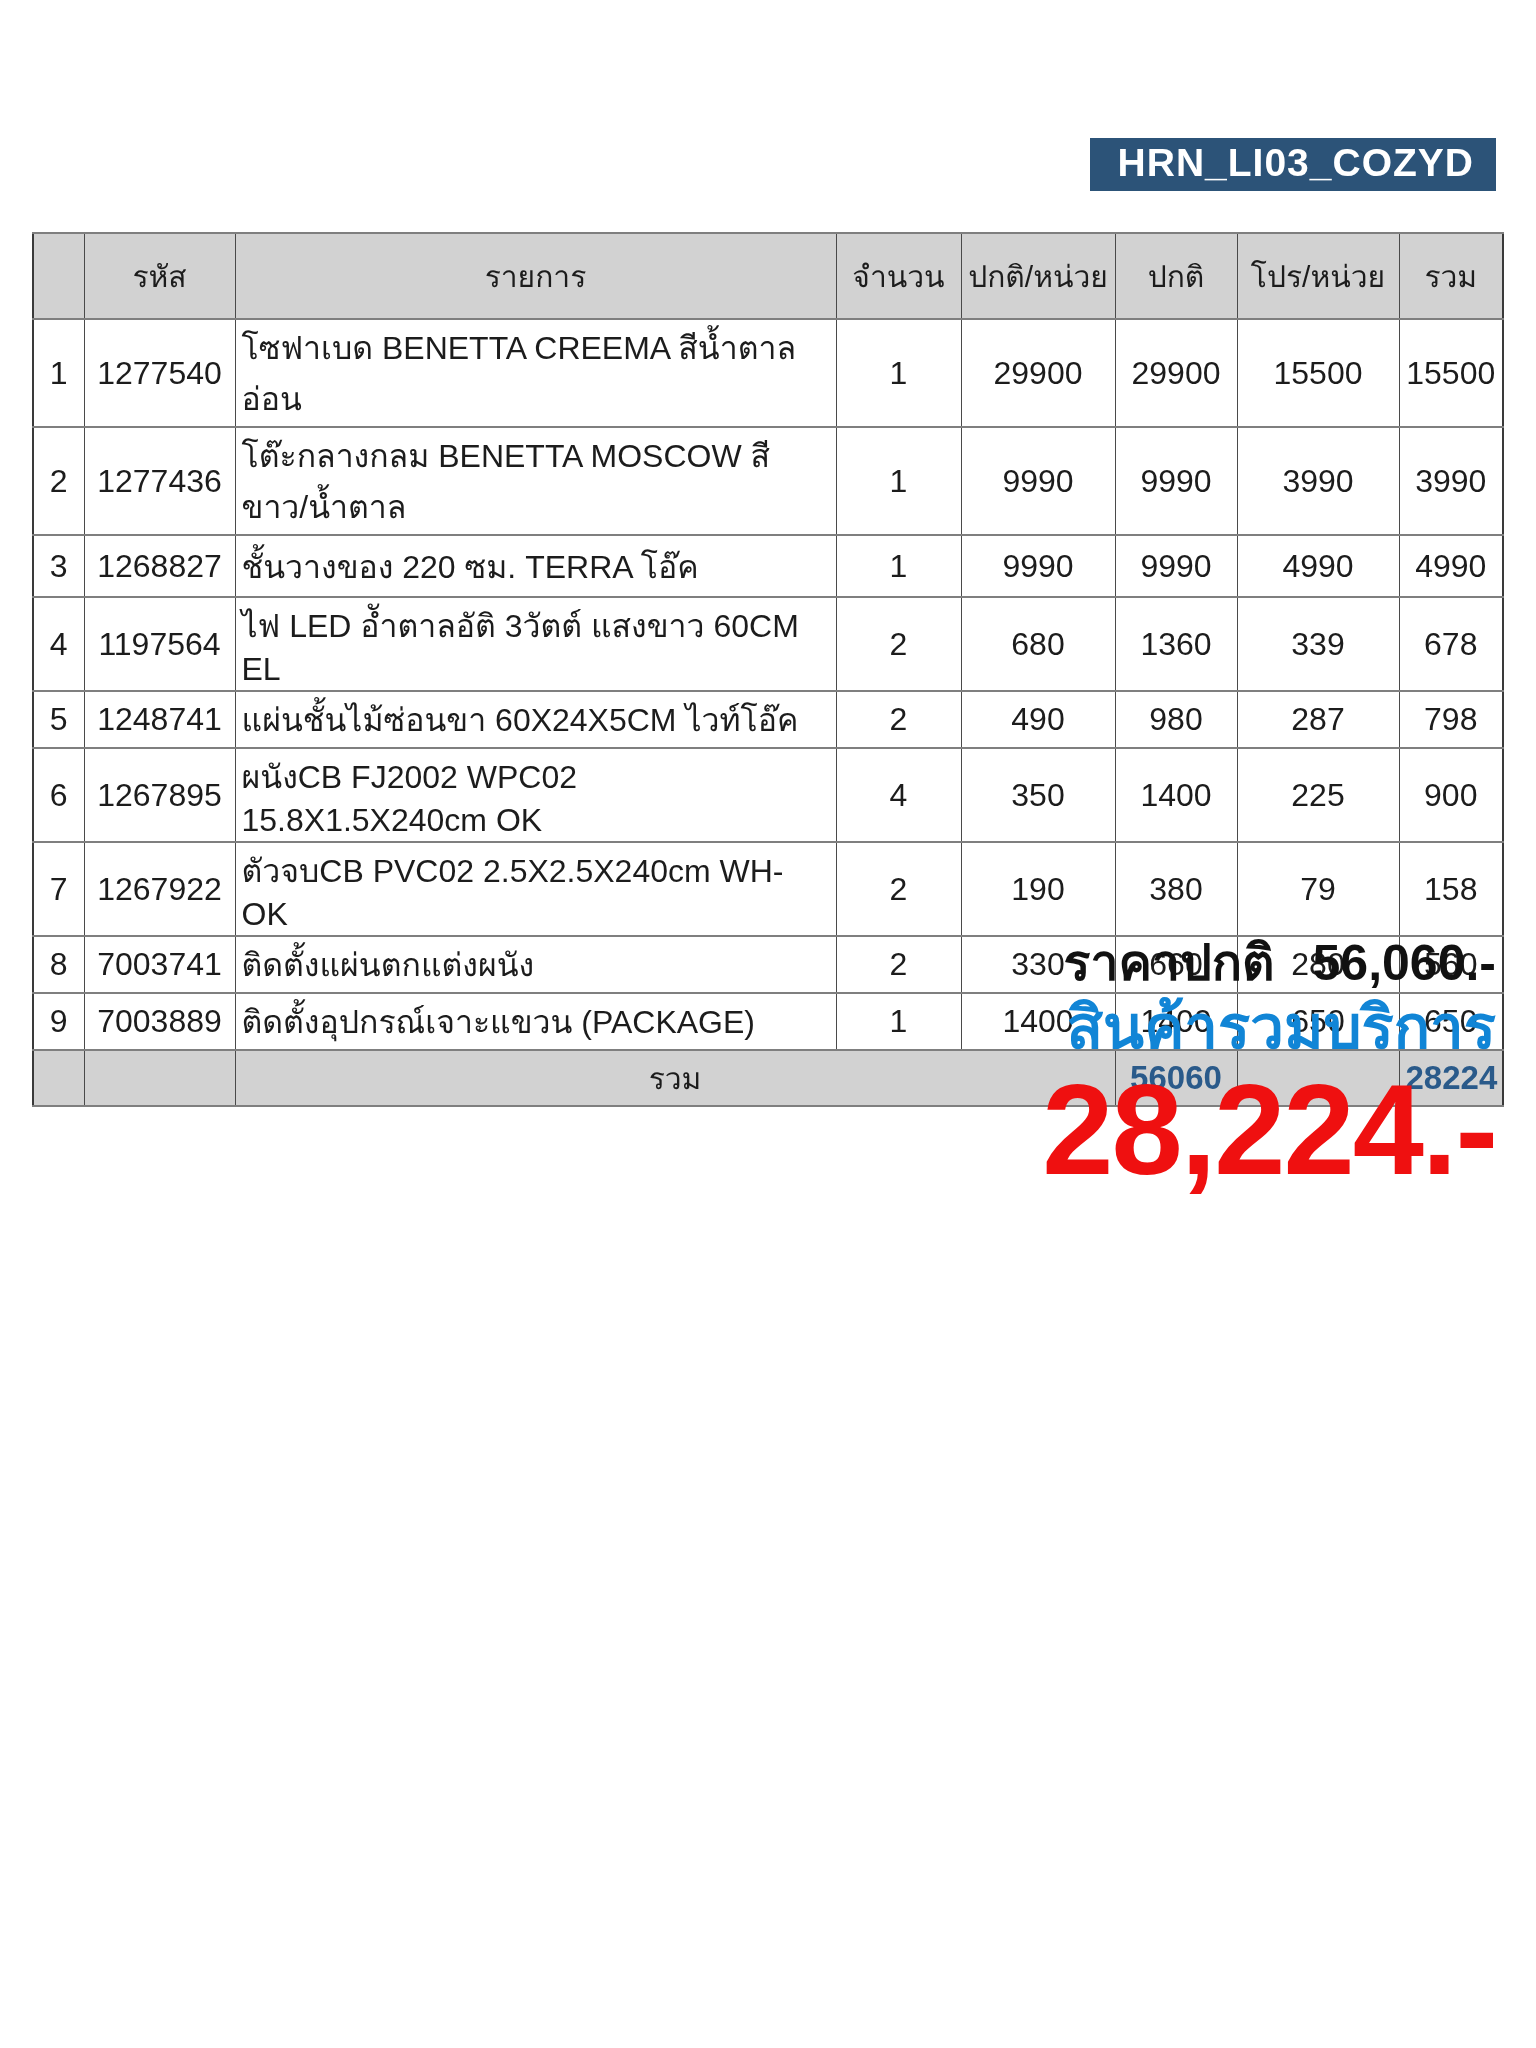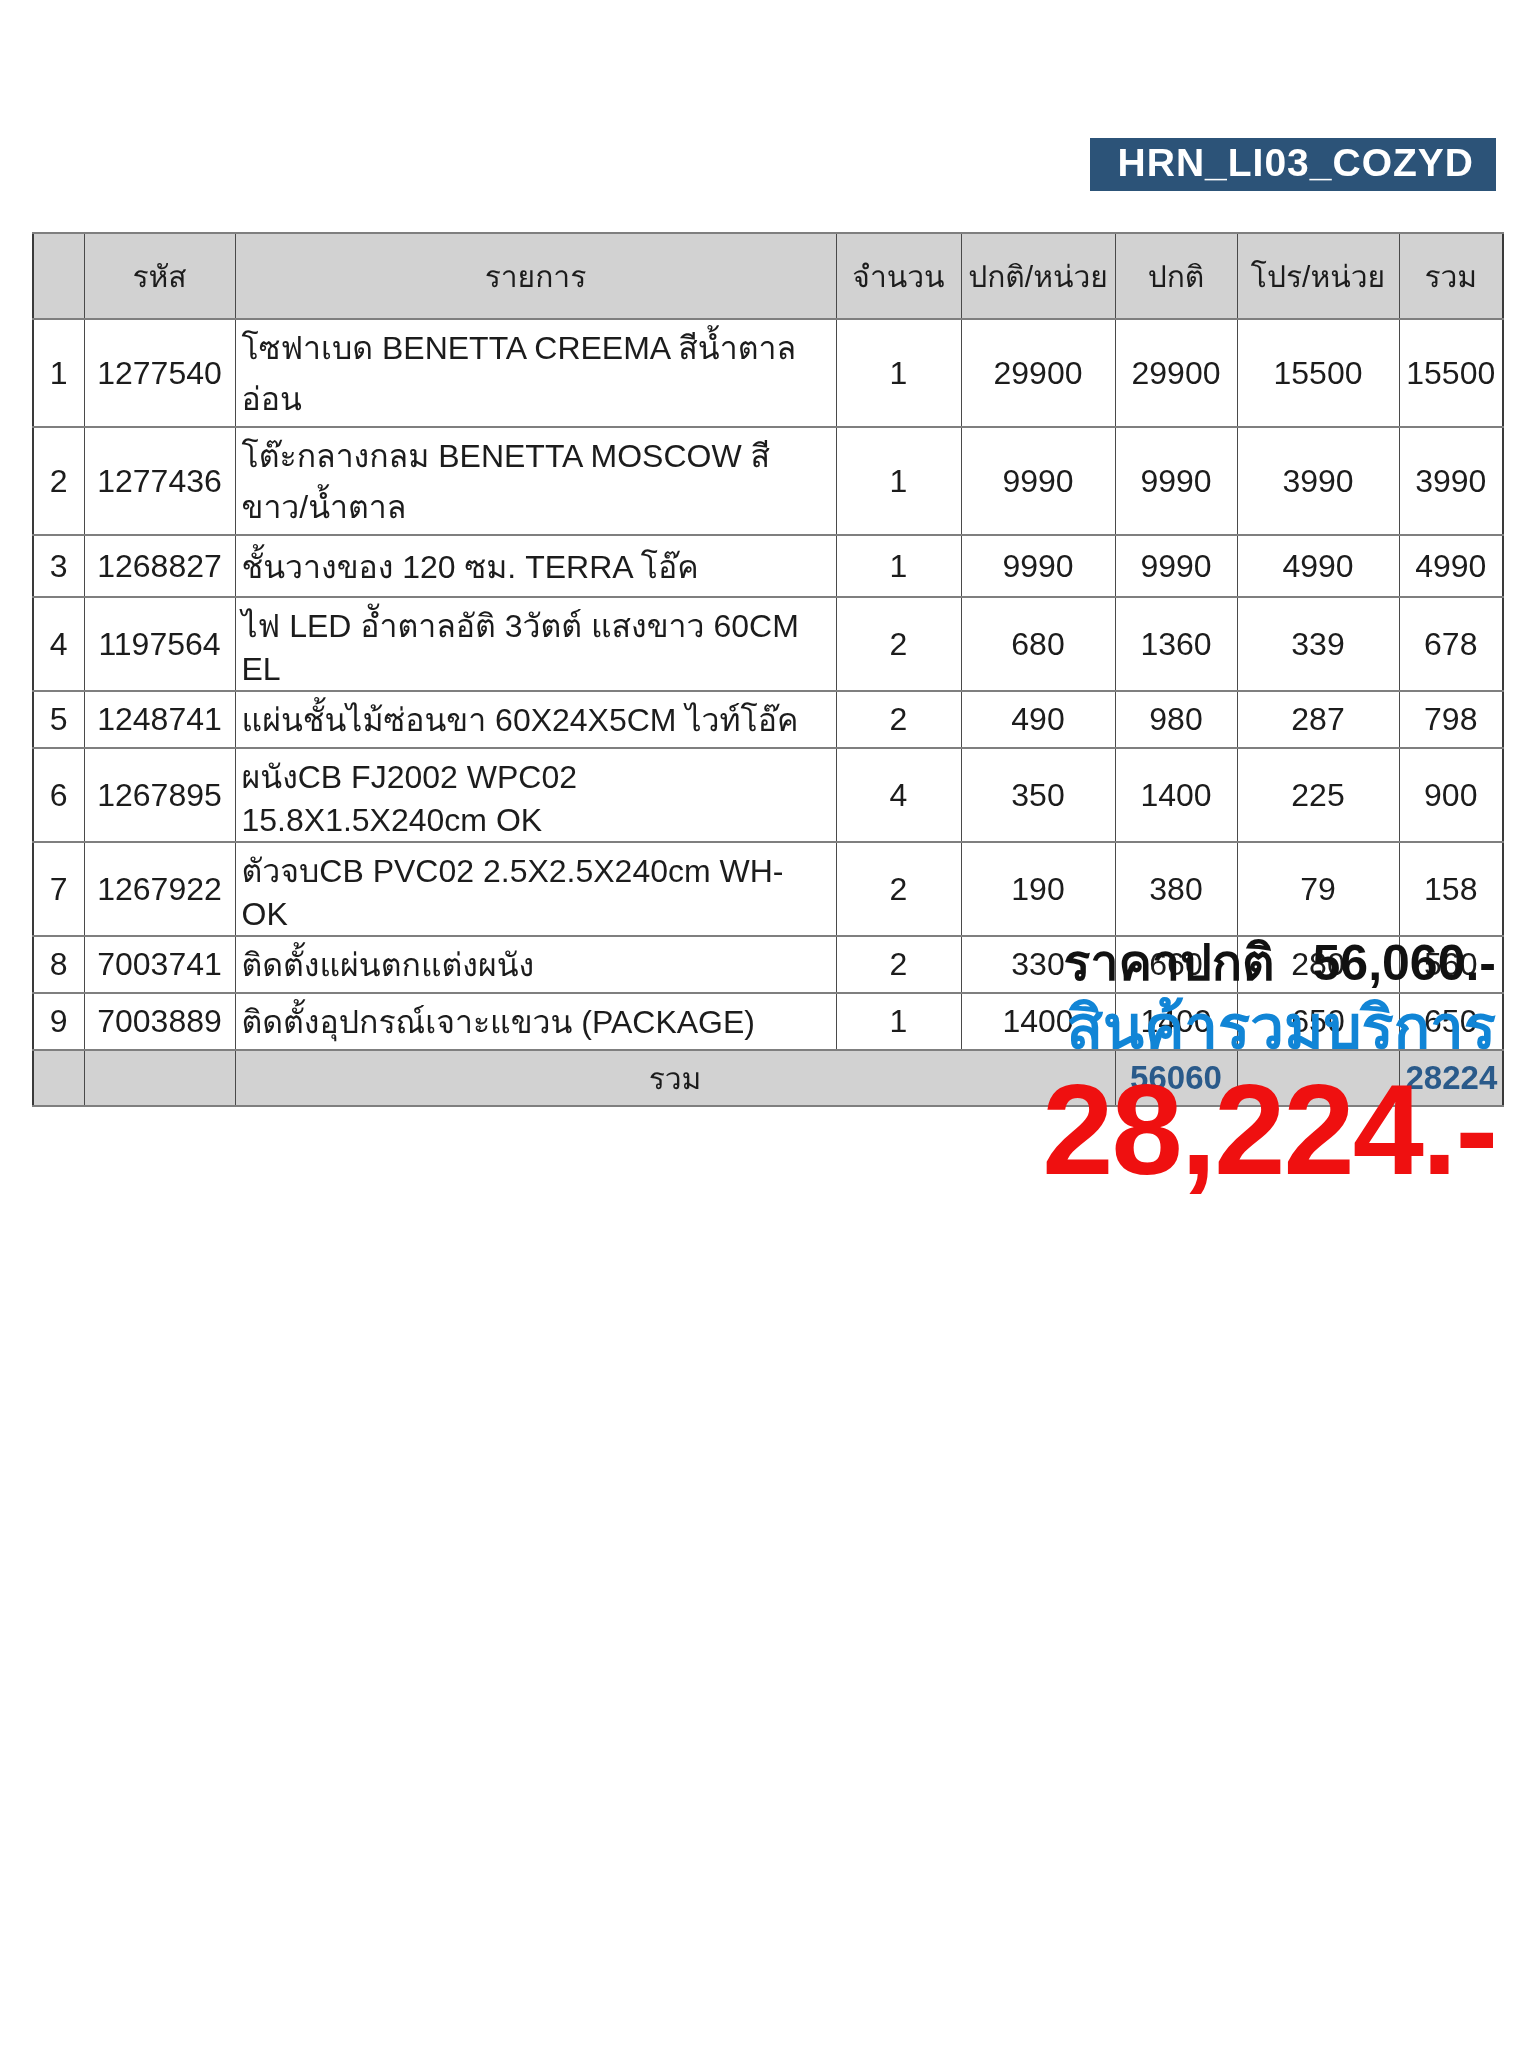--- a/index.html
+++ b/index.html
@@ -145,21 +145,21 @@
         <td class="c-left">โต๊ะกลางกลม BENETTA MOSCOW สีขาว/น้ำตาล</td>
         <td class="c-center">1</td>
         <td class="c-center">9990</td>
         <td class="c-center">9990</td>
         <td class="c-center">3990</td>
         <td class="c-center">3990</td>
       </tr>
       <tr>
         <td class="c-center">3</td>
         <td class="c-center">1268827</td>
-        <td class="c-left">ชั้นวางของ 120 ซม. TERRA โอ๊ค</td>
+        <td class="c-left">ชั้นวางของ 220 ซม. TERRA โอ๊ค</td>
         <td class="c-center">1</td>
         <td class="c-center">9990</td>
         <td class="c-center">9990</td>
         <td class="c-center">4990</td>
         <td class="c-center">4990</td>
       </tr>
       <tr>
         <td class="c-center">4</td>
         <td class="c-center">1197564</td>
         <td class="c-left">ไฟ LED อัำตาลอัติ 3วัตต์ แสงขาว 60CM EL</td>

